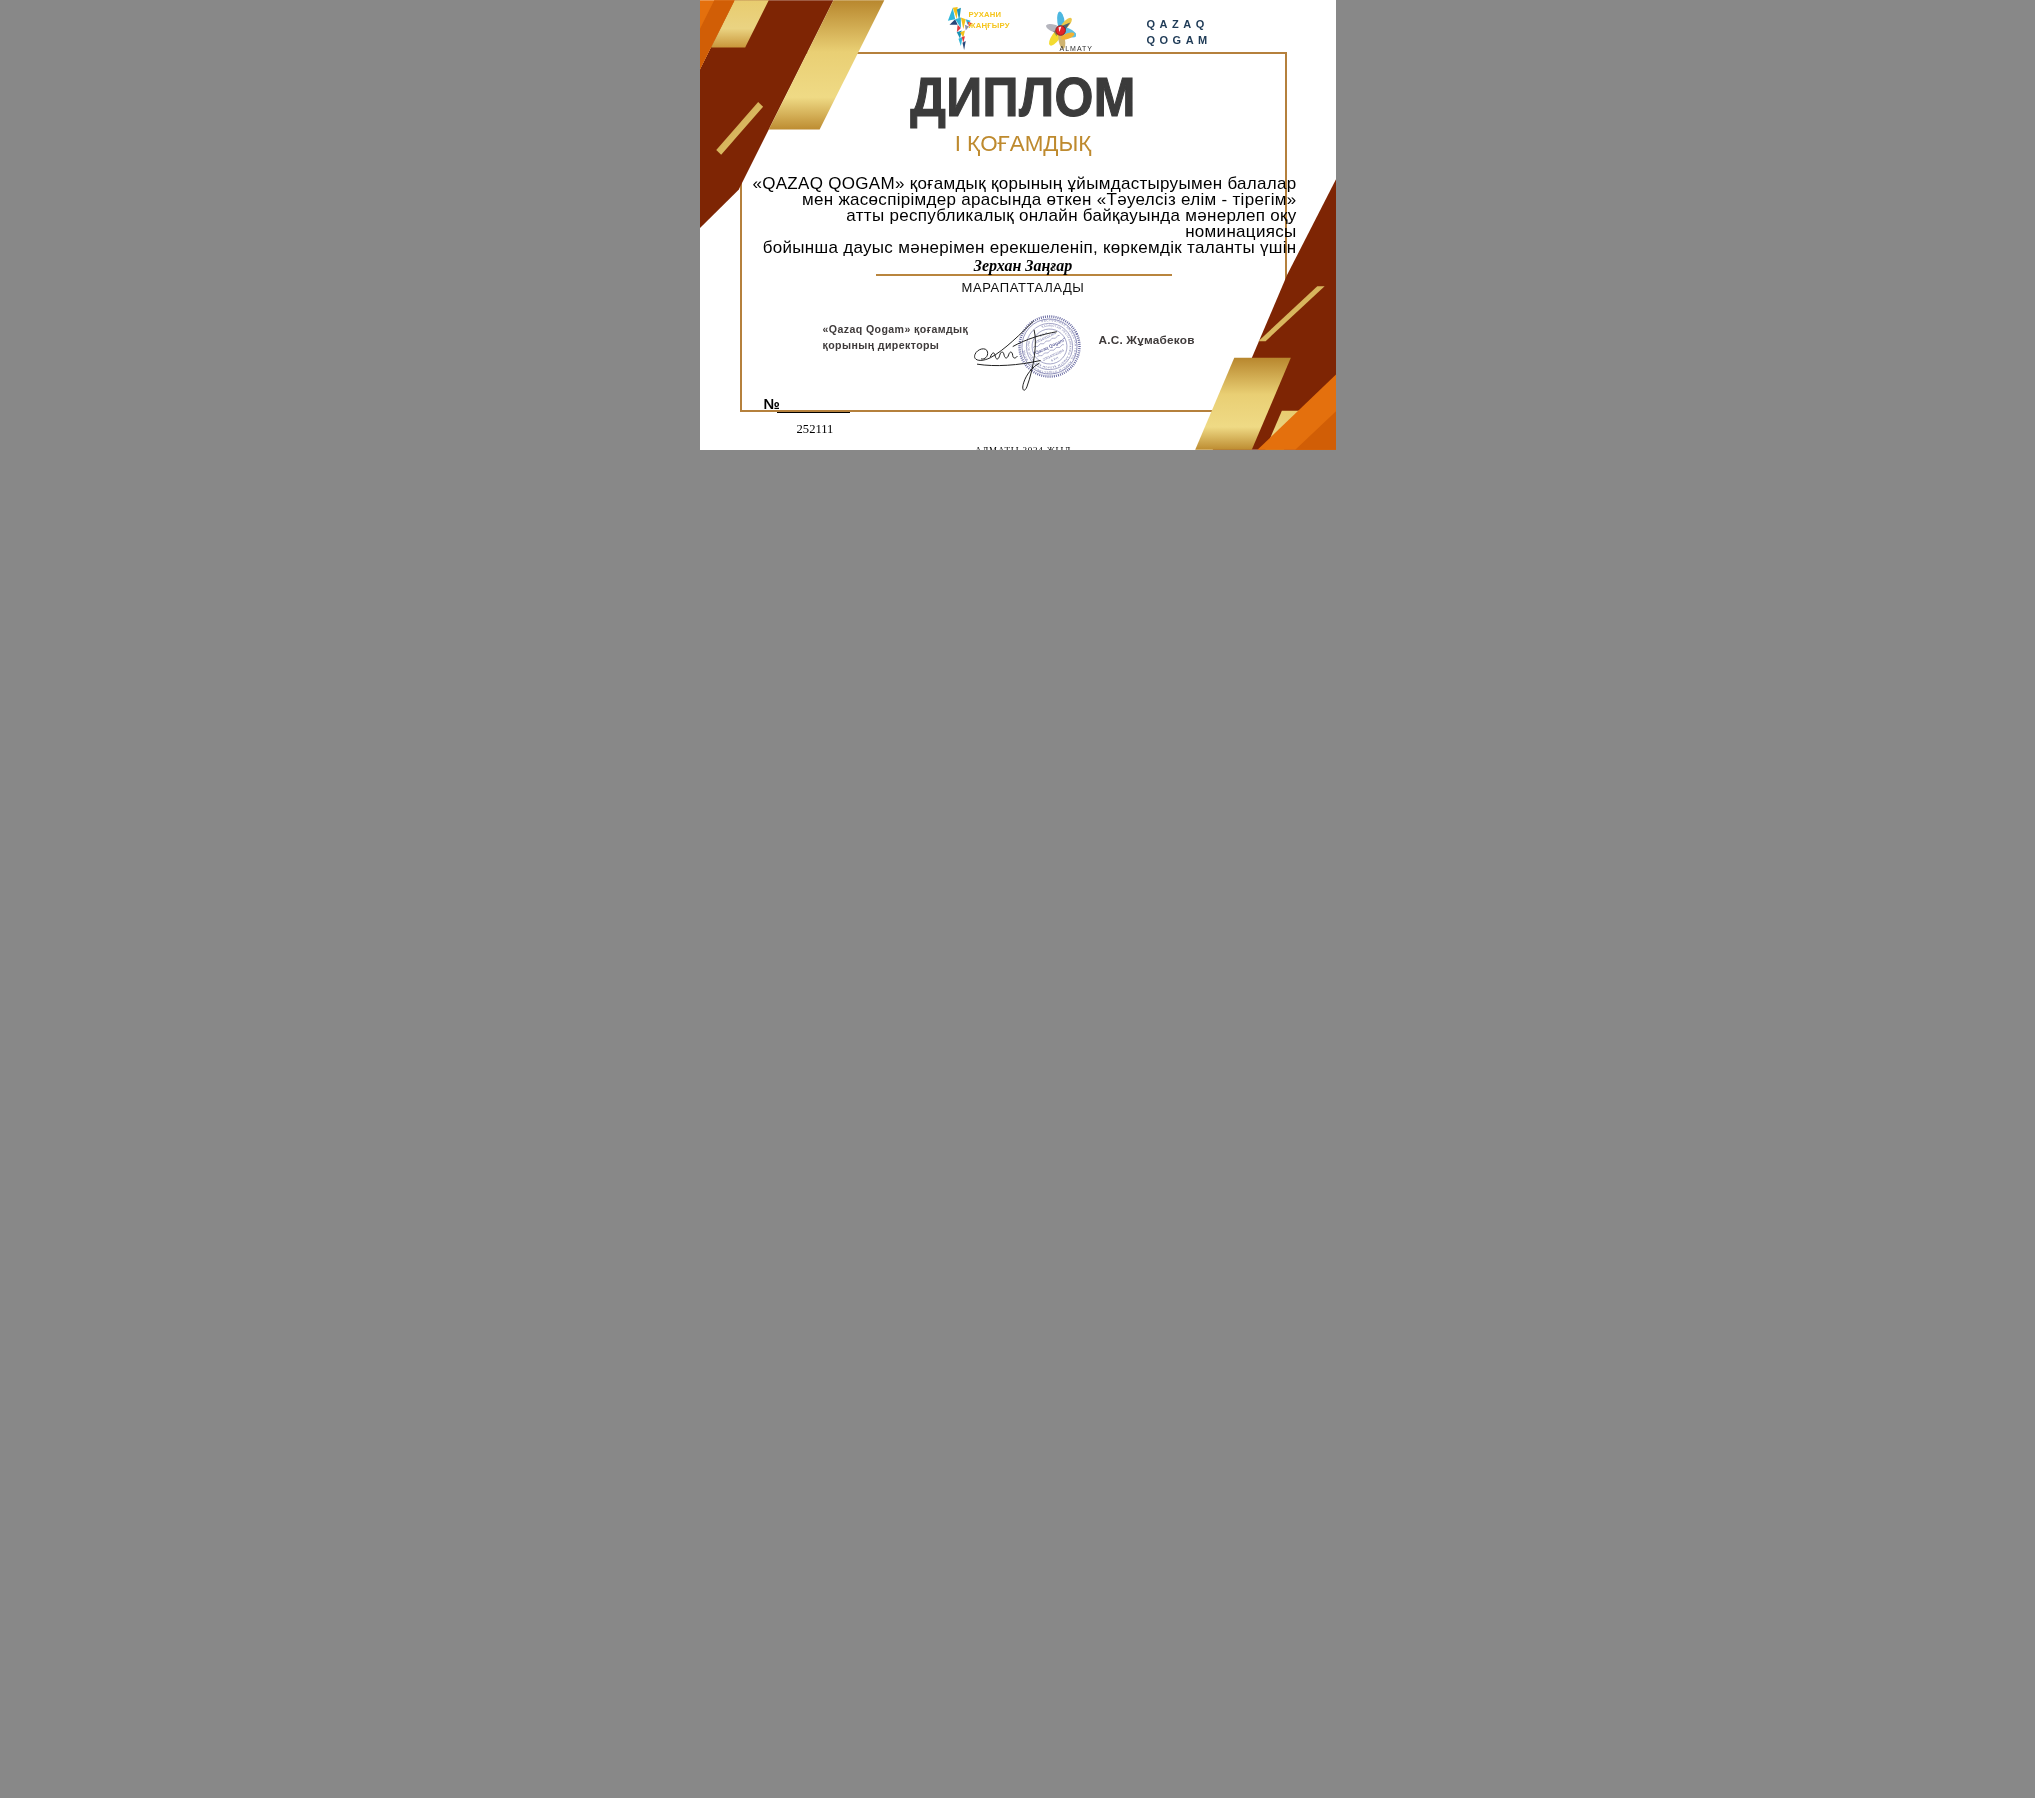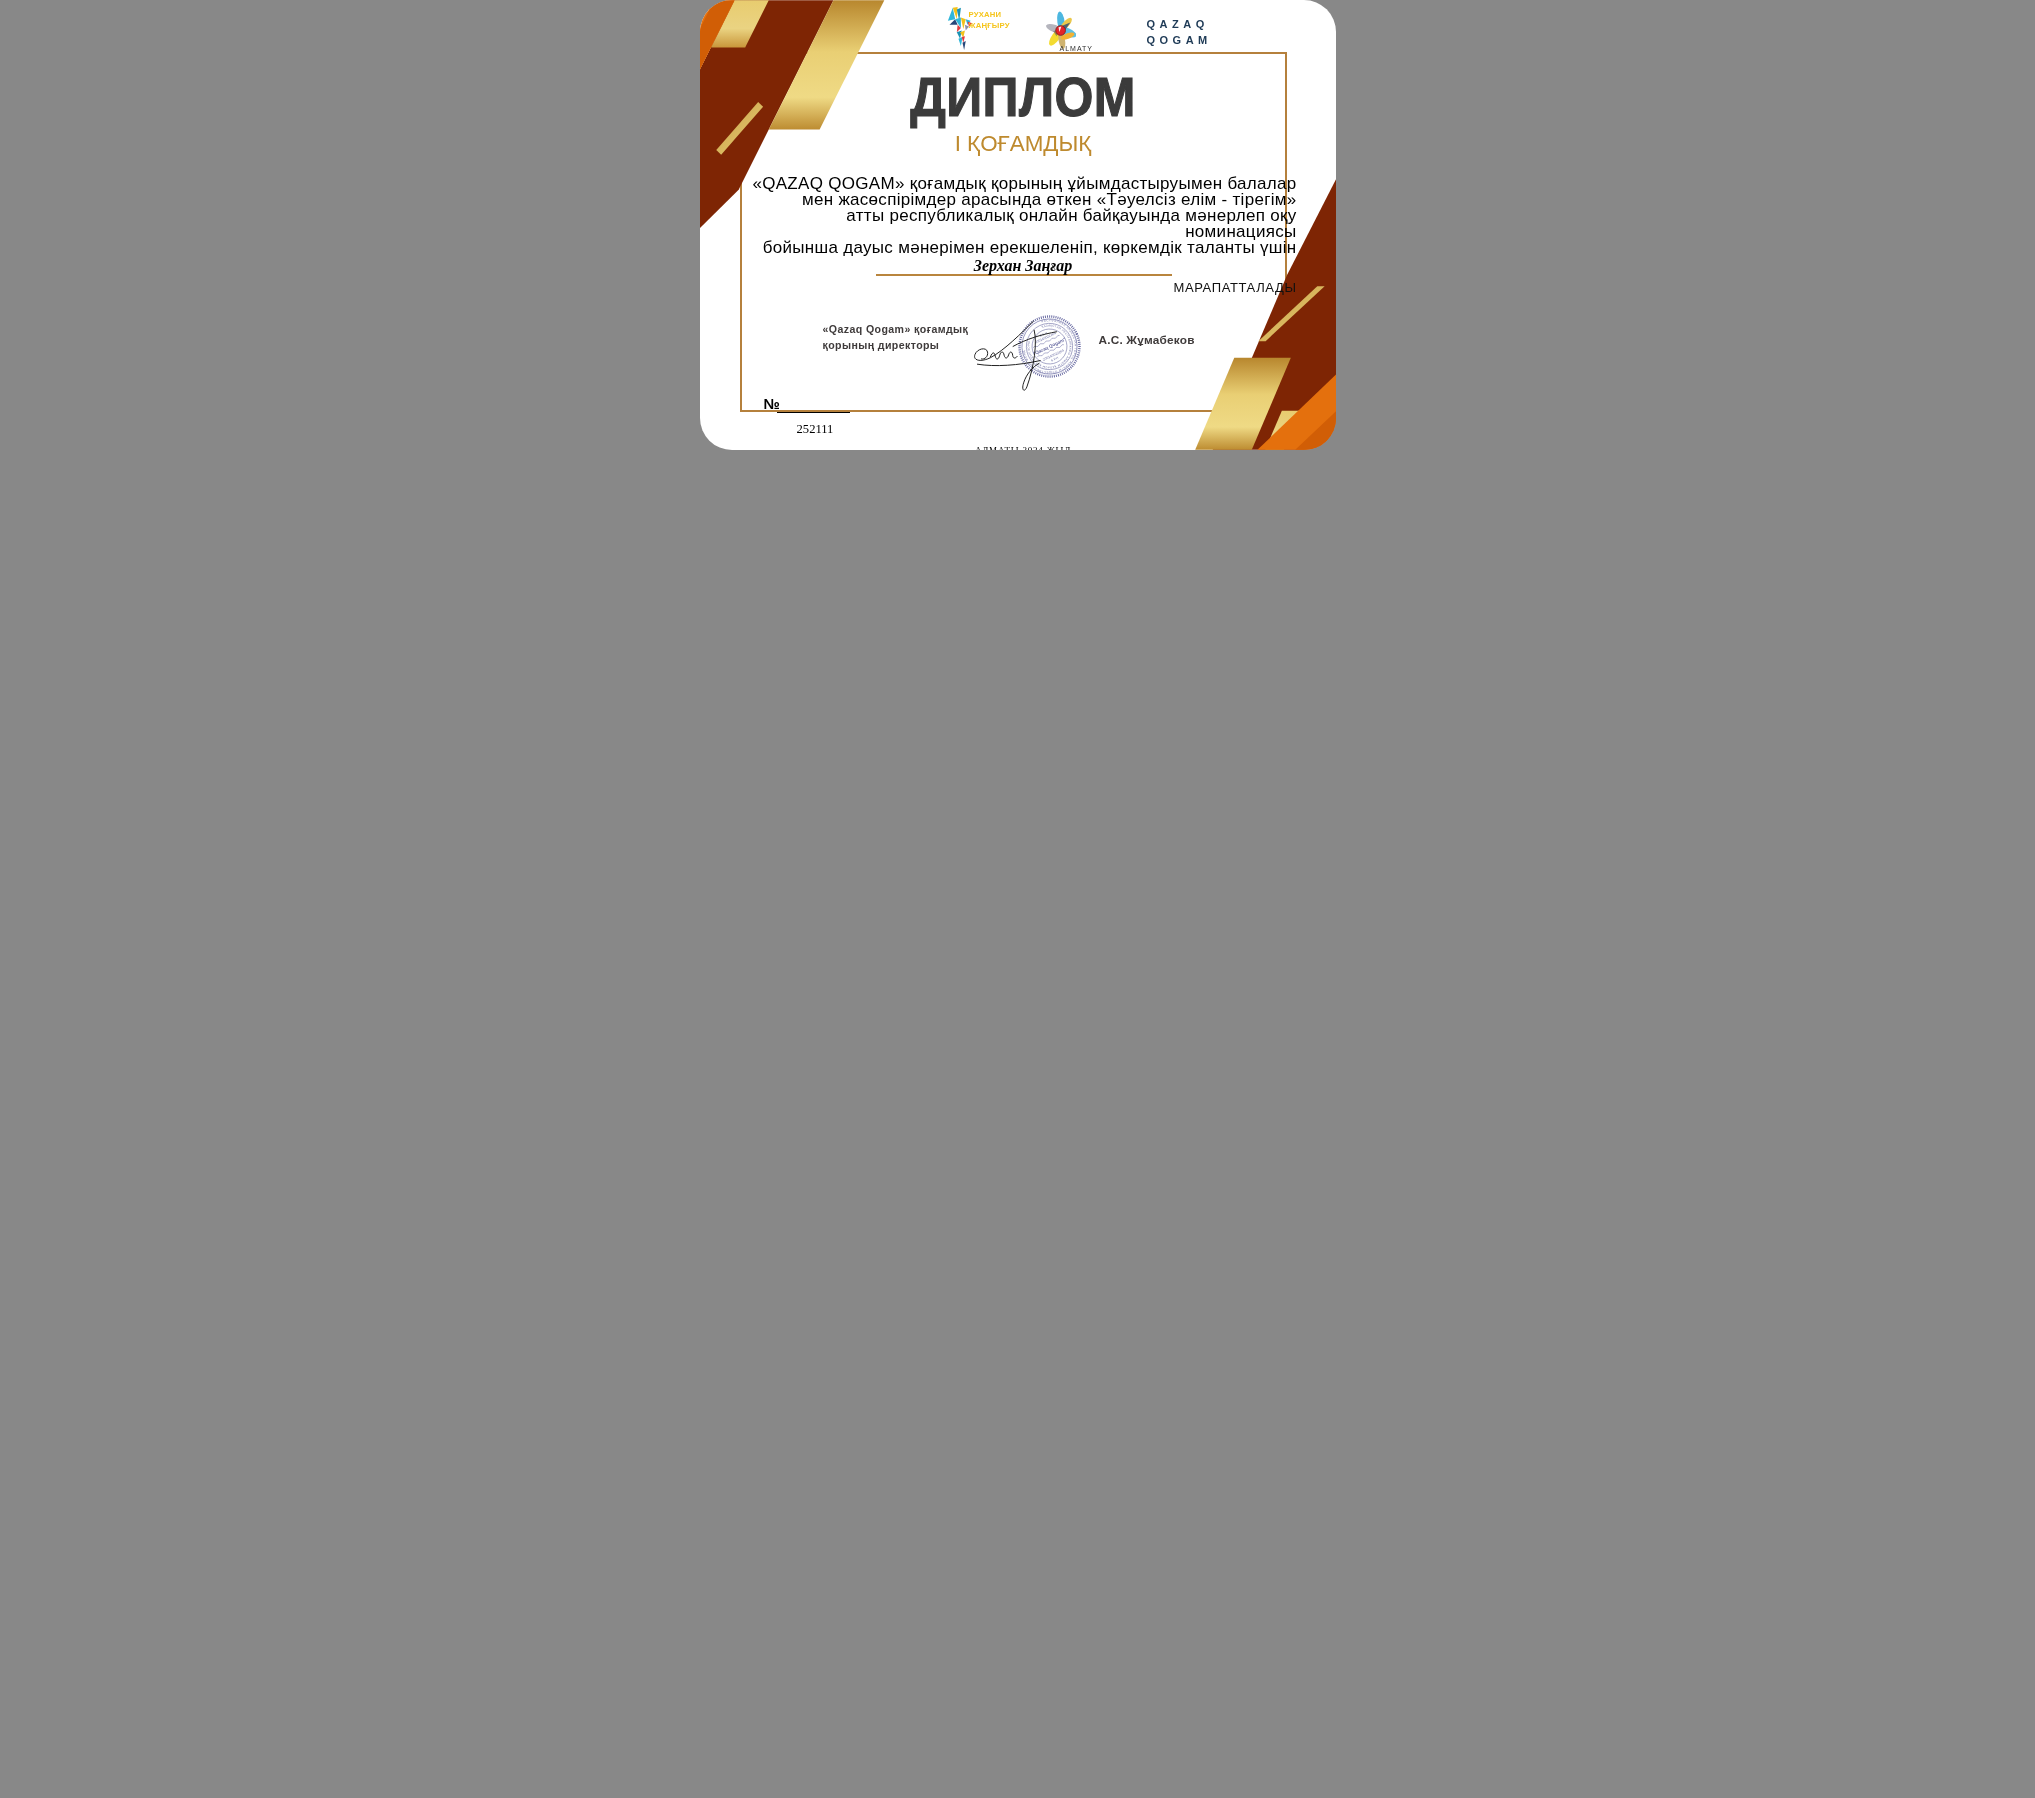--- a/index.html
+++ b/index.html
@@ -1,21 +1,20 @@
 <!DOCTYPE html>
 <html style="font-size:6.5px"><head>
 <meta charset="utf-8">
 <style>
   * { margin:0; padding:0; box-sizing:border-box; }
   html,body { background:#888; }
   .page {
     position:relative; width:636px; height:450px;
     background:#ffffff; overflow:hidden; margin:0 auto;
     font-family:"Liberation Sans", sans-serif;
-    border-radius:32px;
   }
   
   .frame {
     position:absolute; left:40px; top:52px; width:547px; height:360px;
     border:2px solid #B5803C; z-index:1;
   }
   
   .deco { position:absolute; inset:0; width:636px; height:450px; z-index:2; pointer-events:none; }
   
   .content { position:absolute; inset:0; z-index:3; }
@@ -28,21 +27,21 @@
 
   .title-main {
     display:inline-block; font-size:50px; font-weight:700; color:#3B3B3B;
     letter-spacing:0.4px; line-height:1; transform:scaleY(1.1); transform-origin:top center;
     -webkit-text-stroke:1px #3B3B3B;
   }
   .title-degree { font-size:22.4px; color:#BE8A2E; letter-spacing:0; line-height:1; }
   .body-lines { font-size:17px; line-height:16px; letter-spacing:0.3px; color:#000;text-align:right; }
   .recipient  { font-family:"Liberation Serif", serif; font-style:italic; font-size:16px; color:#000;font-weight:bold; }
   .underline-gold { position:absolute; left:176px; top:274px; width:296px; height:1.6px; background:#B9853E; }
-  .award { font-size:13px; letter-spacing:0.6px; color:#101010;text-align:right; }
+  .award { font-size:13px; letter-spacing:0.6px; color:#101010; }
   .director { font-weight:700; font-size:10.6px; line-height:15.5px; letter-spacing:0.4px; color:#3F3B3B; text-align:left; }
   .signer   { font-weight:700; font-size:11.8px; letter-spacing:0.2px; color:#3F3B3B; }
   .num-label { font-weight:700; font-size:14.7px; color:#000; }
   .num-underline { position:absolute; left:77px; top:412px; width:73px; height:1.2px; background:#000; }
   .num-value { font-family:"Liberation Serif", serif; font-size:12.6px; color:#000; position:absolute; left:81px; top:422px; width:69px; text-align:center; }
   .footer { font-family:"Liberation Serif", serif; font-size:9px; letter-spacing:0.8px; color:#000;margin-top:16px; }
 </style>
 </head>
 <body>
 

